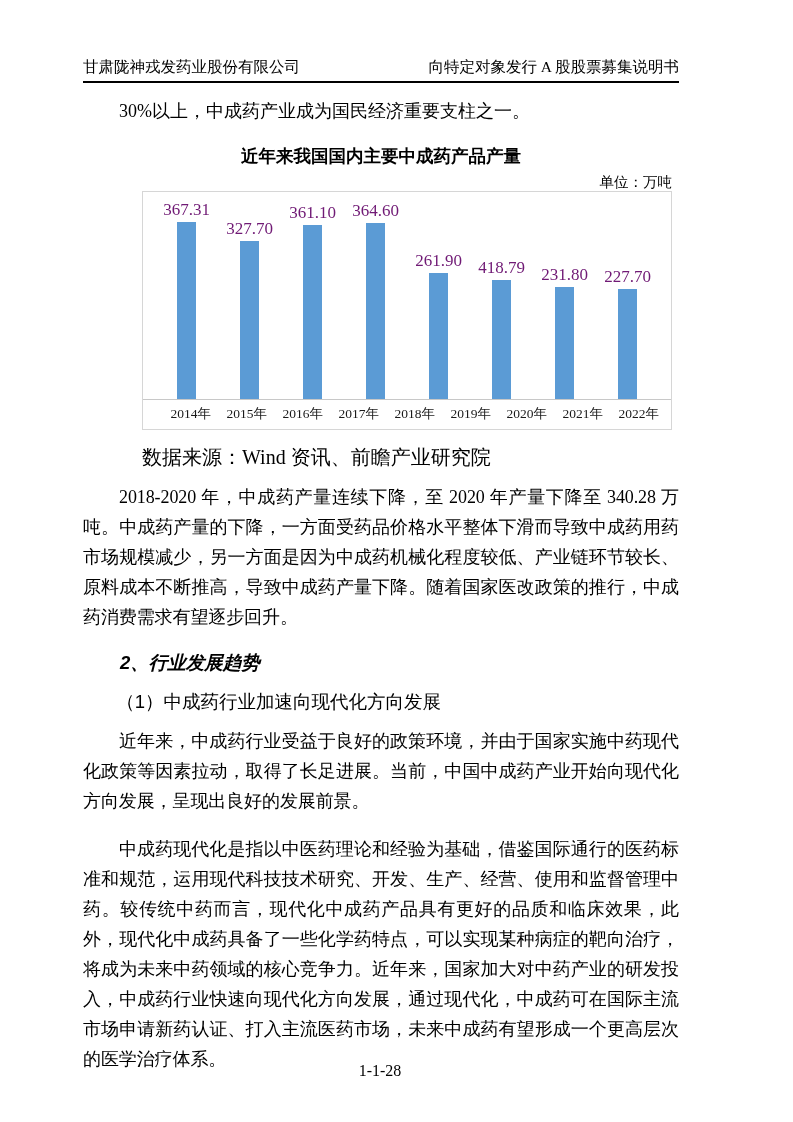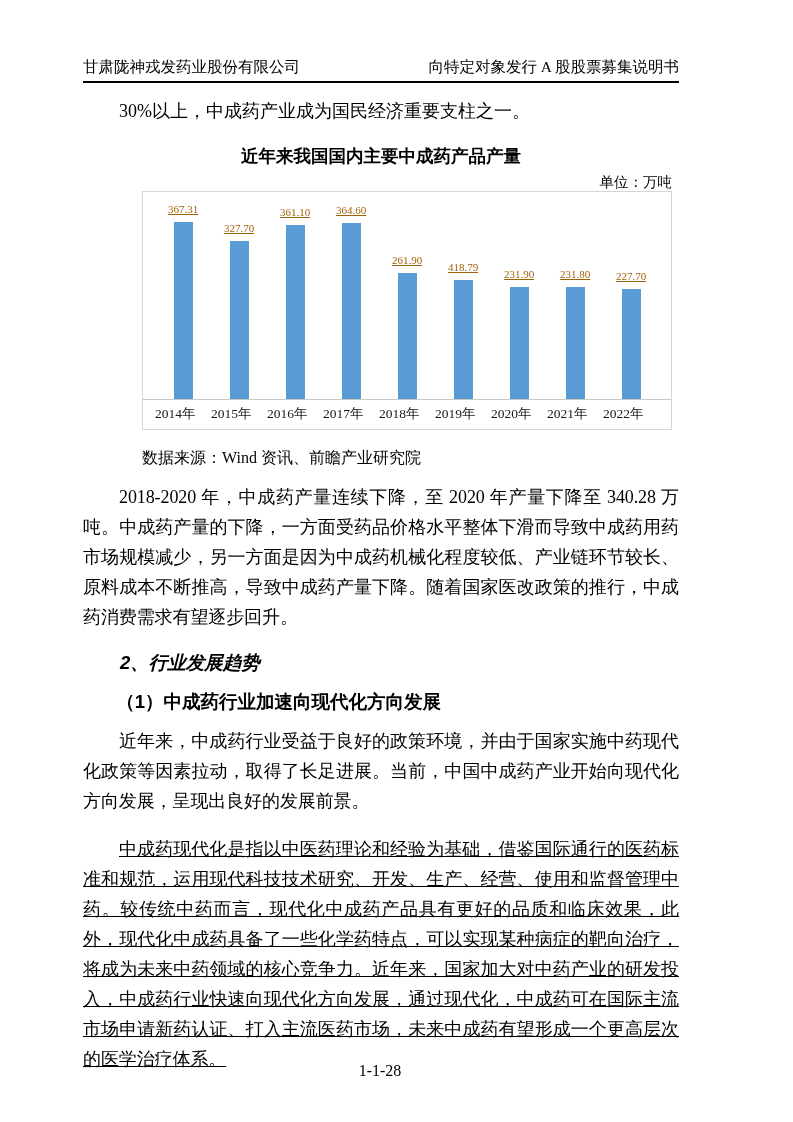--- a/index.html
+++ b/index.html
@@ -67,73 +67,72 @@
   }
   .col {
     flex: 1;
     display: flex;
     flex-direction: column;
     justify-content: flex-end;
     align-items: center;
     min-width: 0;
   }
   .bar-label {
-    font-size: 11px;
+    font-size: 17px;
     line-height: 15px;
     margin-bottom: 5px;
     white-space: nowrap;
-    color: #a16207;
-    text-decoration: underline;
+    color: #701a75;
   }
   .bar { width: 19px; }
   .x-labels {
     display: flex;
     padding: 0 12px;
     height: 28px;
     align-items: center;
   }
   .xlab {
     flex: 1;
-    text-align: left;
+    text-align: right;
     font-size: 13.5px;
     color: #1a1a1a;
     white-space: nowrap;
   }
 
   .source {
     margin-left: 59px;
     margin-top: 18px;
-    font-size: 16px;
+    font-size: 20px;
     line-height: 19px;
   }
 
   .para {
     font-size: 18px;
     line-height: 30px;
     text-align: justify;
     text-indent: 2em;
     letter-spacing: -0.1px;
   }
   .p1 { margin-top: 15px; }
   .p2 { margin-top: 11px; }
-  .p3 { margin-top: 8px; text-decoration: underline; }
+  .p3 { margin-top: 8px; }
 
   .h2 {
     margin-top: 17px;
     font-family: "Liberation Sans", "DejaVu Sans", sans-serif;
     font-weight: 700;
     font-size: 18.5px;
     line-height: 26px;
     text-indent: 2em;
     font-style: italic;
   }
   .h3 {
     margin-top: 13px;
     font-family: "Liberation Sans", "DejaVu Sans", sans-serif;
-    font-weight: 700;
+    font-weight: 400;
     font-size: 18.5px;
     line-height: 26px;
     text-indent: 1.8em;
   }
 
   .doc-footer {
     position: absolute;
     left: 0;
     right: 0;
     top: 1061px;
@@ -177,24 +176,20 @@
               <div class="bar-label">364.60</div>
               <div class="bar" style="height: 84.7907%; background: rgb(91, 155, 213);"></div>
             </div>
             <div class="col">
               <div class="bar-label">261.90</div>
               <div class="bar" style="height: 60.907%; background: rgb(91, 155, 213);"></div>
             </div>
             <div class="col">
               <div class="bar-label">418.79</div>
               <div class="bar" style="height: 57.3023%; background: rgb(91, 155, 213);"></div>
-            </div>
-            <div class="col">
-              <div class="bar-label">231.90</div>
-              <div class="bar" style="height: 53.9302%; background: rgb(91, 155, 213);"></div>
             </div>
             <div class="col">
               <div class="bar-label">231.80</div>
               <div class="bar" style="height: 53.907%; background: rgb(91, 155, 213);"></div>
             </div>
             <div class="col">
               <div class="bar-label">227.70</div>
               <div class="bar" style="height: 52.9535%; background: rgb(91, 155, 213);"></div>
             </div>
           </div>

